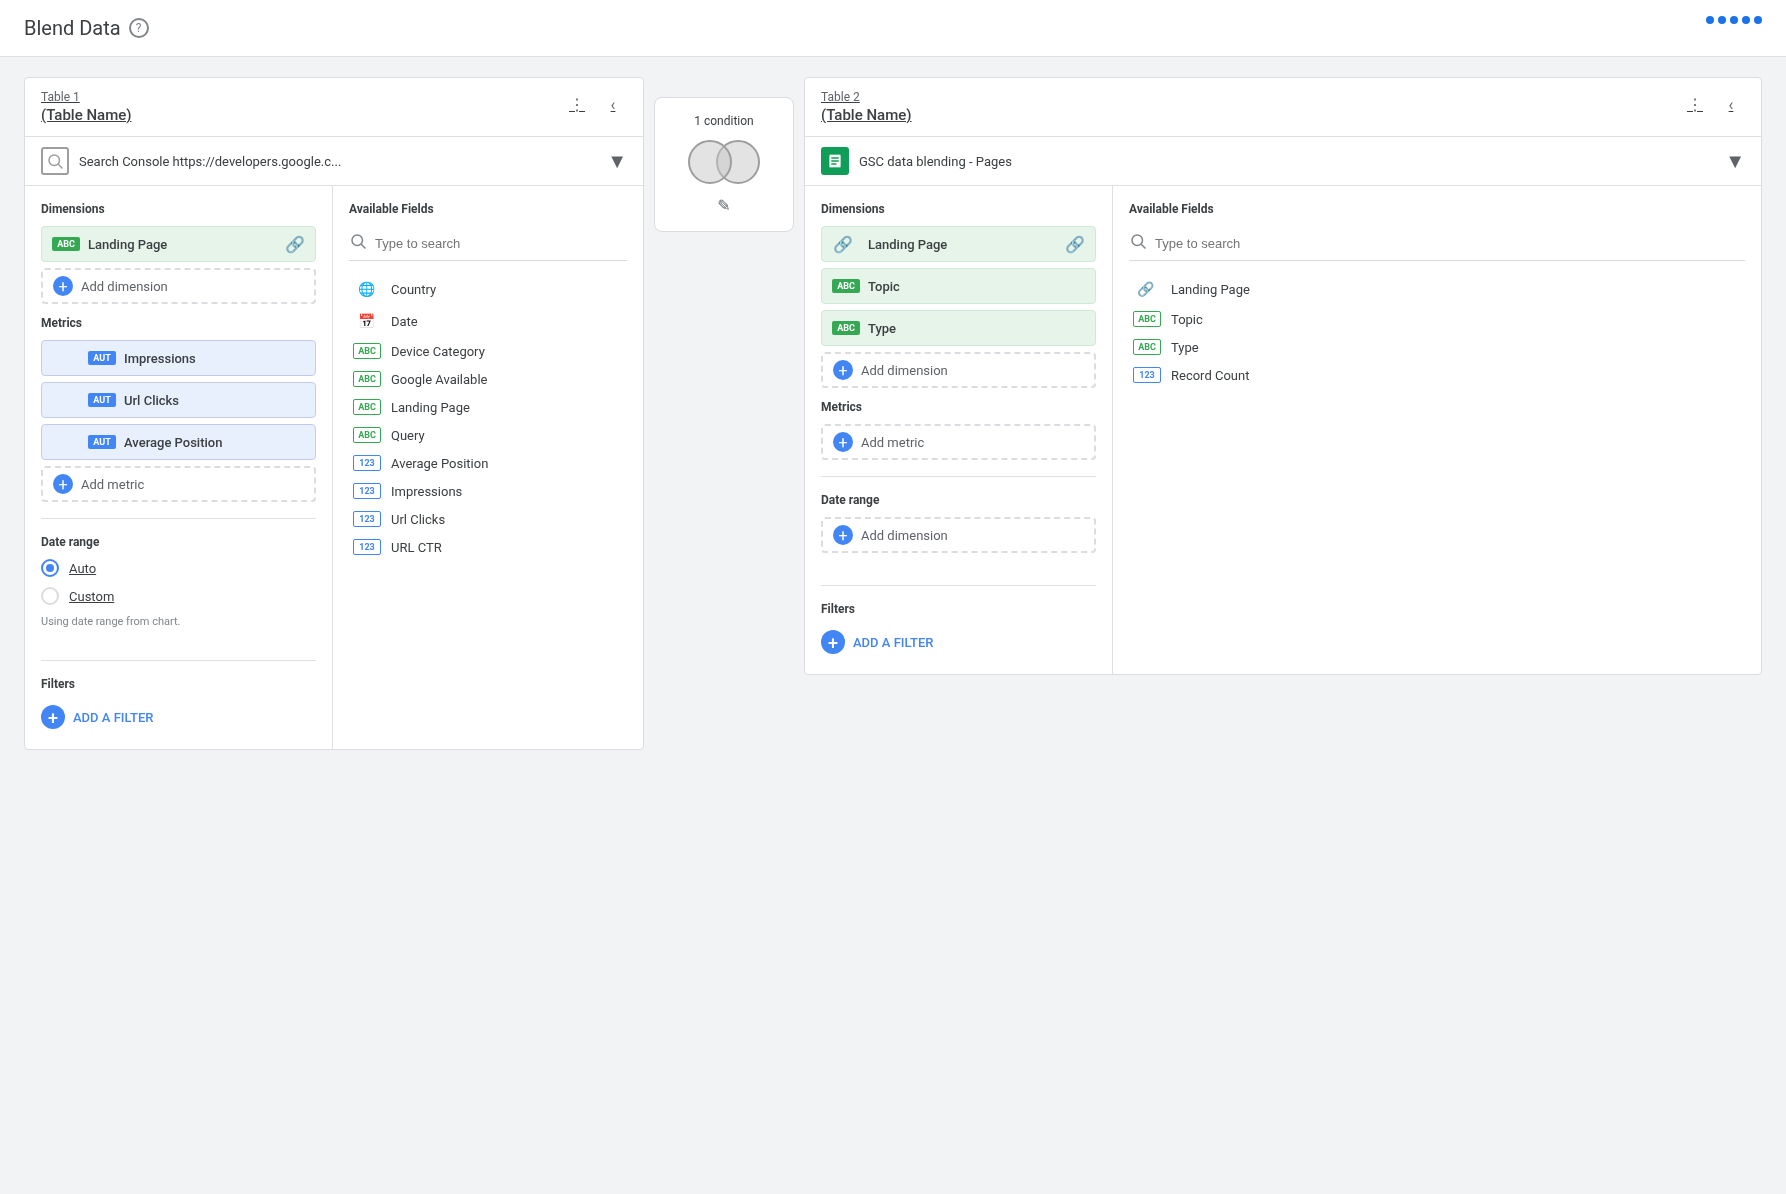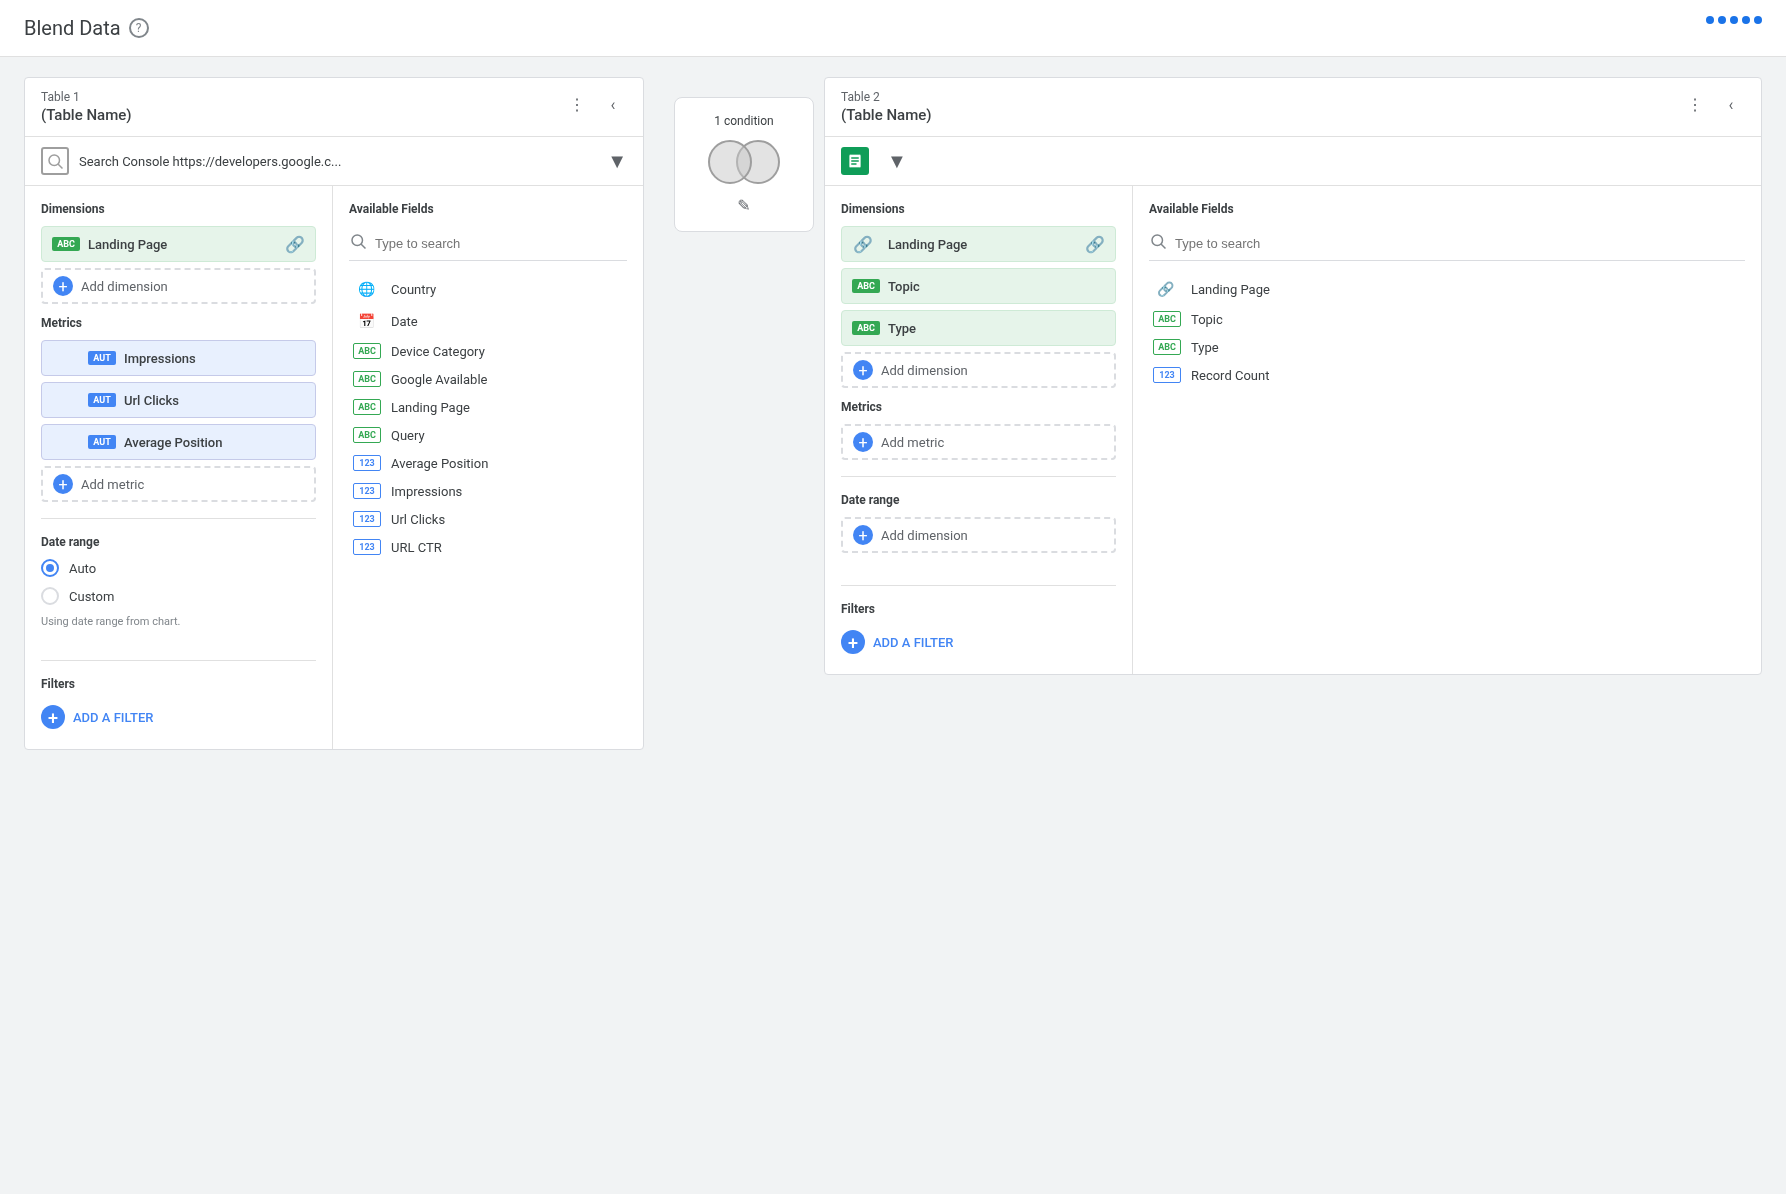--- a/index.html
+++ b/index.html
@@ -60,20 +60,21 @@
       border-radius: 4px;
       flex: 1;
     }
 
     .panel-header {
       padding: 12px 16px;
       display: flex;
       align-items: flex-start;
       justify-content: space-between;
       border-bottom: 1px solid #e0e0e0;
+      text-decoration: underline;
     }
 
     .panel-title-group {}
     .panel-label {
       font-size: 12px;
       color: #5f6368;
       margin-bottom: 2px;
     }
     .panel-subtitle {
       font-size: 15px;
@@ -282,20 +283,21 @@
       margin-top: 16px;
       padding-top: 16px;
       border-top: 1px solid #e0e0e0;
     }
     .radio-group { margin-top: 8px; }
     .radio-item {
       display: flex;
       align-items: center;
       margin-bottom: 10px;
       cursor: pointer;
+      text-decoration: underline;
     }
     .radio-circle {
       width: 18px; height: 18px;
       border-radius: 50%;
       border: 2px solid #dadce0;
       margin-right: 10px;
       display: flex; align-items: center; justify-content: center;
       flex-shrink: 0;
     }
     .radio-circle.selected {
@@ -341,21 +343,20 @@
 
     
     .join-section {
       display: flex;
       flex-direction: column;
       align-items: center;
       justify-content: flex-start;
       padding: 20px 16px;
       width: 160px;
       flex-shrink: 0;
-      margin-left: 20px;
     }
     .join-card {
       background: #fff;
       border: 1px solid #dadce0;
       border-radius: 8px;
       padding: 16px;
       display: flex;
       flex-direction: column;
       align-items: center;
       width: 140px;
@@ -574,20 +575,21 @@
 
     <div class="datasource-selector">
       <div class="datasource-icon sheets">
         <svg width="18" height="18" viewBox="0 0 24 24" fill="white">
           <rect x="4" y="3" width="16" height="18" rx="2" fill="white" stroke="#0f9d58" stroke-width="1"></rect>
           <rect x="7" y="7" width="10" height="2" fill="#0f9d58"></rect>
           <rect x="7" y="11" width="10" height="2" fill="#0f9d58"></rect>
           <rect x="7" y="15" width="7" height="2" fill="#0f9d58"></rect>
         </svg>
       </div>
+      <span class="datasource-name">GSC data blending - Pages</span>
       <span class="dropdown-arrow">▼</span>
     </div>
 
     <div class="panel-body">
 
       <div class="left-col">
 
         <div class="section-title">Dimensions</div>
 
         <div class="chip green" style="background:#e6f4ea;">

